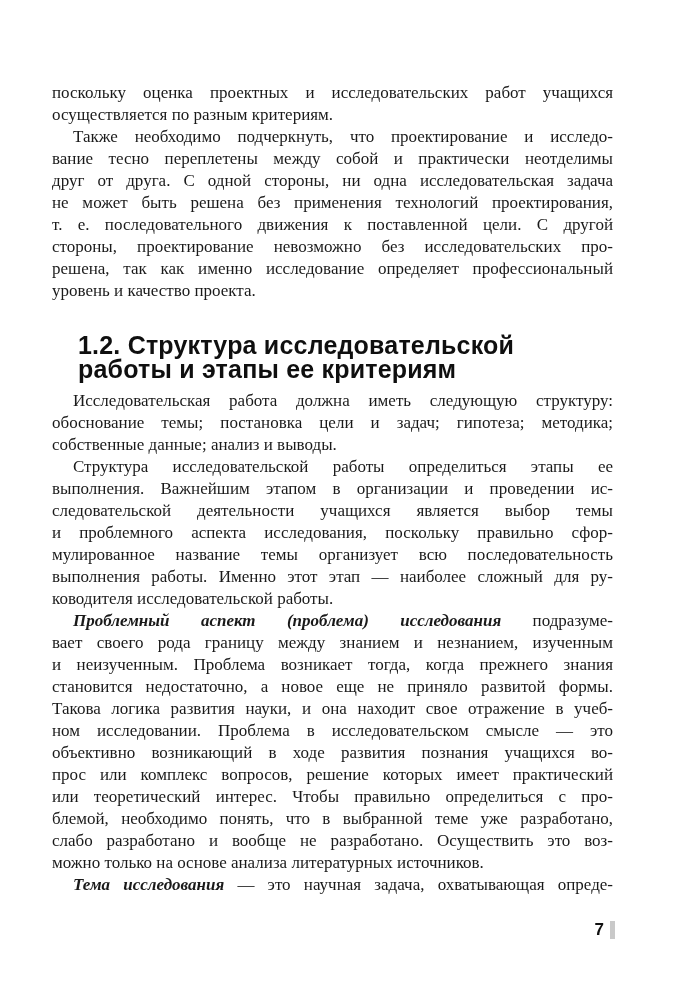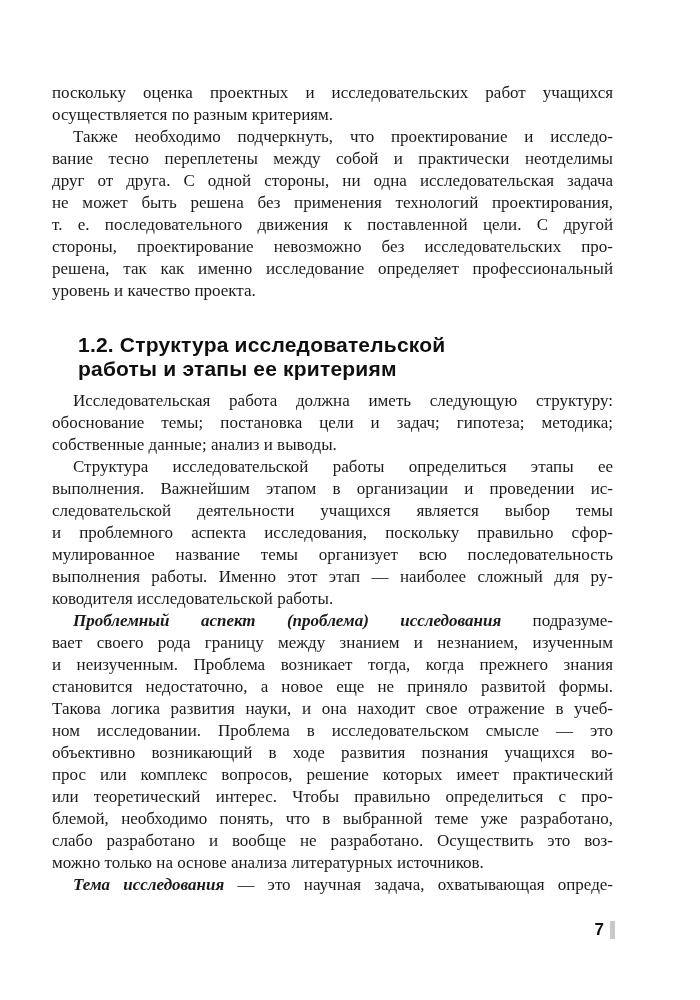--- a/index.html
+++ b/index.html
@@ -32,21 +32,21 @@
     white-space: nowrap;
   }
   .line.justified { white-space: normal; }
   .line.last { text-align-last: left; }
   .line.indent { text-indent: 21px; }
   .b  { font-weight: normal; }
   .bi { font-weight: bold; font-style: italic; }
   .heading {
     font-family: "Liberation Sans", sans-serif;
     font-weight: bold;
-    font-size: 21px;
+    font-size: 25px;
     line-height: 24px;
     color: #0f0f0f;
     margin: 31px 0 9px 0;
     padding-left: 26px;
     letter-spacing: 0.2px;
   }
   .heading .heading-line { text-align: left; }
   .footer {
     position: absolute;
     left: 52px; top: 920px;

